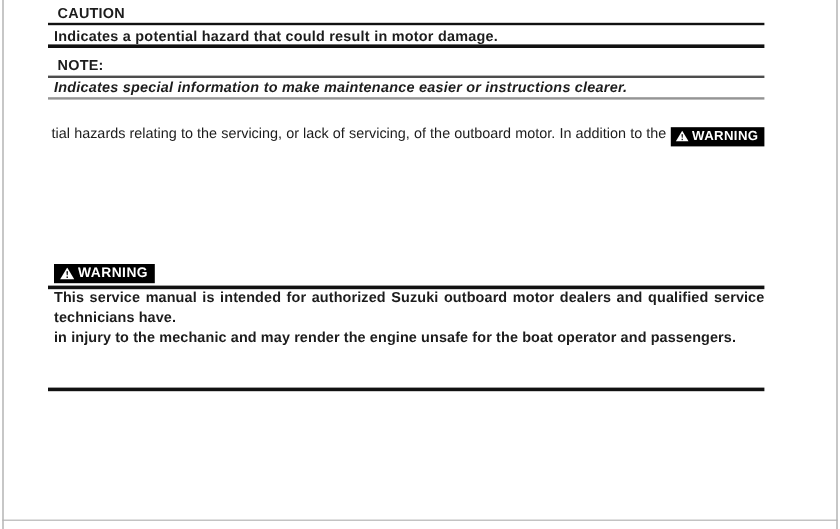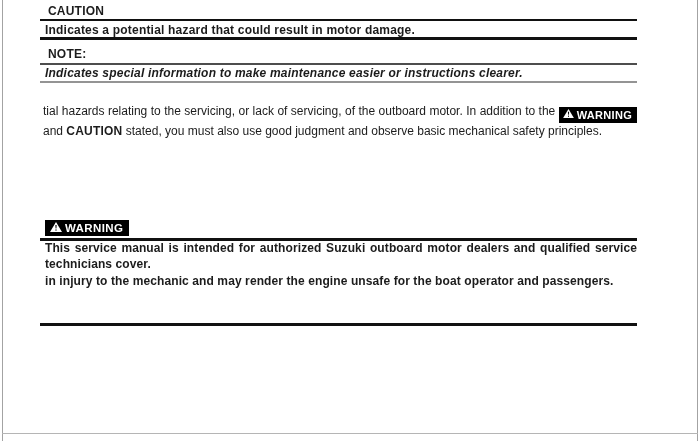--- a/index.html
+++ b/index.html
@@ -30,21 +30,21 @@
   .caution-b{left:45px;top:23px;}
   .note-h{left:48px;top:47px;}
   .note-b{left:45px;top:66px;font-style:italic;}
 
   .para{position:absolute;left:43px;top:103px;width:594px;font-size:12px;line-height:17.4px;}
   .pline{text-align:left;}
   .just{text-align:justify;text-align-last:justify;}
   .para b{font-weight:700;letter-spacing:.2px;}
 
   .wbadge{
-    display:inline-flex;align-items:flex-start;gap:3px;
+    display:inline-flex;align-items:center;gap:3px;
     background:var(--badge_bg,#000);color:var(--badge_text,#fff);
     font-weight:700;white-space:nowrap;
   }
   .wbadge svg{display:block;}
   .wbadge-inline{font-size:11px;line-height:12px;padding:2px 5px 2px 4px;vertical-align:-3px;letter-spacing:.3px;}
   .wbadge-standalone{
     position:absolute;left:45px;top:220px;
     font-size:11.5px;line-height:12px;padding:2px 6px 2px 5px;letter-spacing:.4px;
   }
 
@@ -74,33 +74,32 @@
       <span>tial hazards relating to the servicing, or lack of servicing, of the outboard motor. In addition to the</span>
       <span class="wbadge wbadge-inline">
           <svg width="11" height="9" viewBox="0 0 24 20">
             <path d="M12 0 L24 20 L0 20 Z" fill="#ffffff"></path>
             <path d="M10.7 6.2 h2.6 l-0.55 6.6 h-1.5 Z" fill="#000000"></path>
             <rect x="10.9" y="14.8" width="2.2" height="2.5" fill="#000000"></rect>
           </svg>
           <span>WARNING</span>
         </span>
     </div>
-    <div class="pline"><span>and </span><b>CAUTION</b><span> stated, you must also use good judgment and observe basic mechanical safety principles.</span></div>
   </div>
 
   <div class="wbadge wbadge-standalone">
       <svg width="12" height="10" viewBox="0 0 24 20">
         <path d="M12 0 L24 20 L0 20 Z" fill="#ffffff"></path>
         <path d="M10.7 6.2 h2.6 l-0.55 6.6 h-1.5 Z" fill="#000000"></path>
         <rect x="10.9" y="14.8" width="2.2" height="2.5" fill="#000000"></rect>
       </svg>
       <span>WARNING</span>
     </div>
   <div class="rule rE"></div>
 
   <div class="warn-text">
     <div class="wline just">This service manual is intended for authorized Suzuki outboard motor dealers and qualified service</div>
-    <div class="wline">technicians cover.</div>
+    <div class="wline">technicians have.</div>
     <div class="wline">in injury to the mechanic and may render the engine unsafe for the boat operator and passengers.</div>
   </div>
   <div class="rule rF"></div>
 
 </div>
 
 </body></html>

